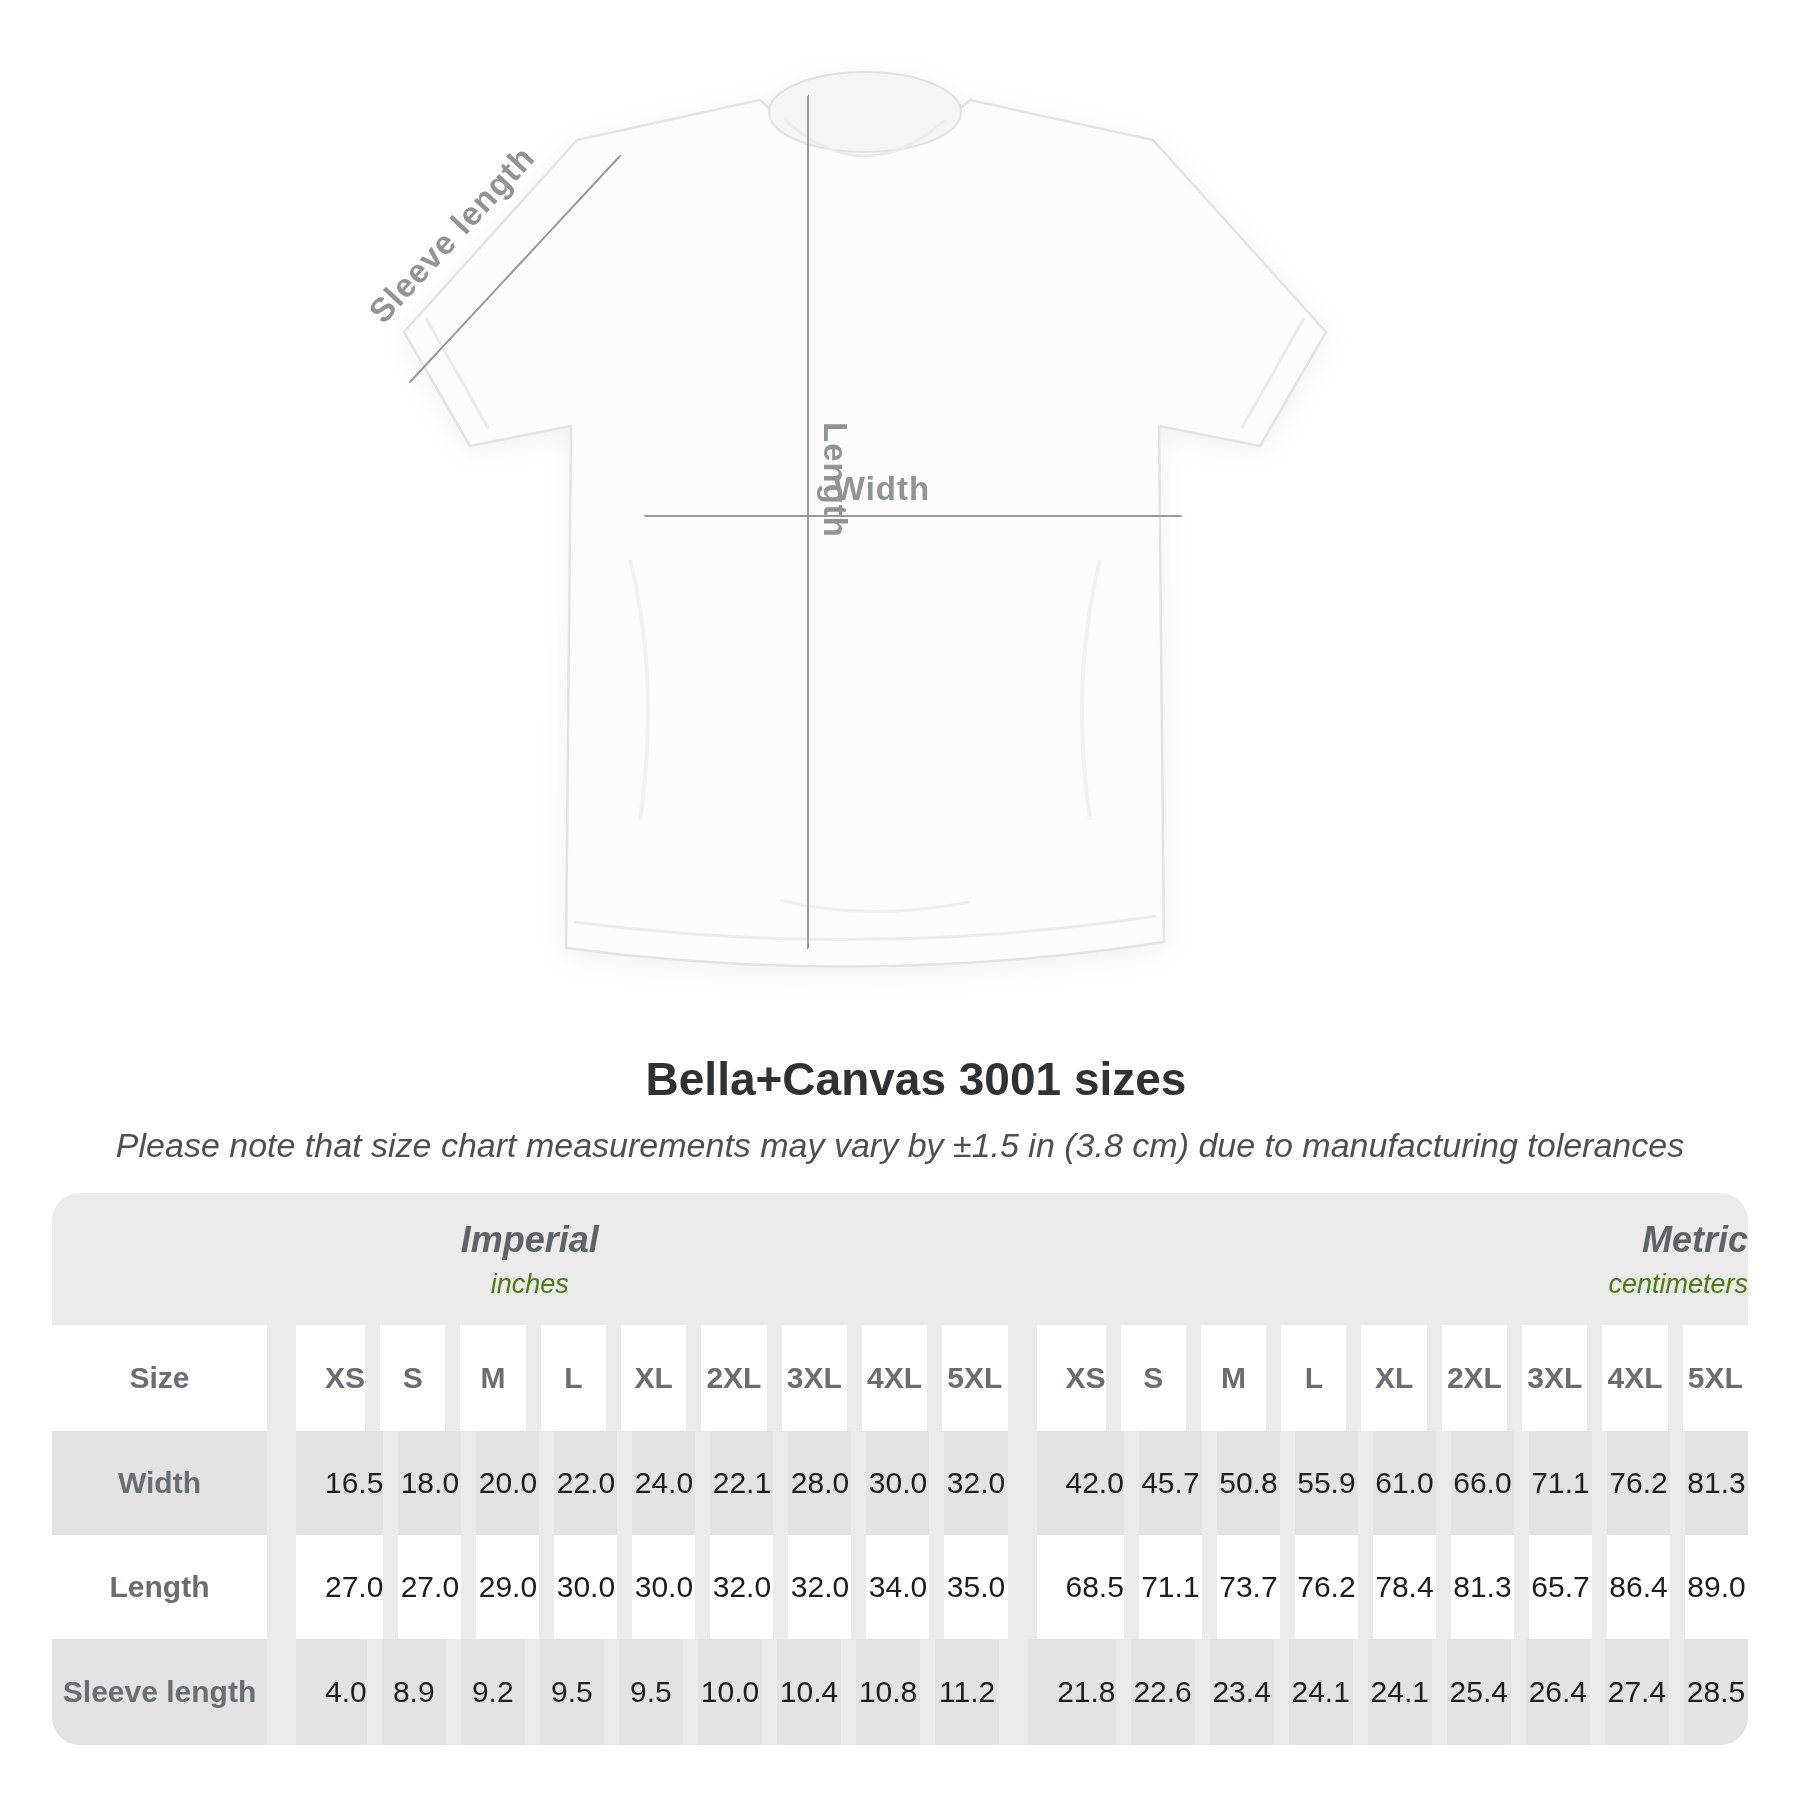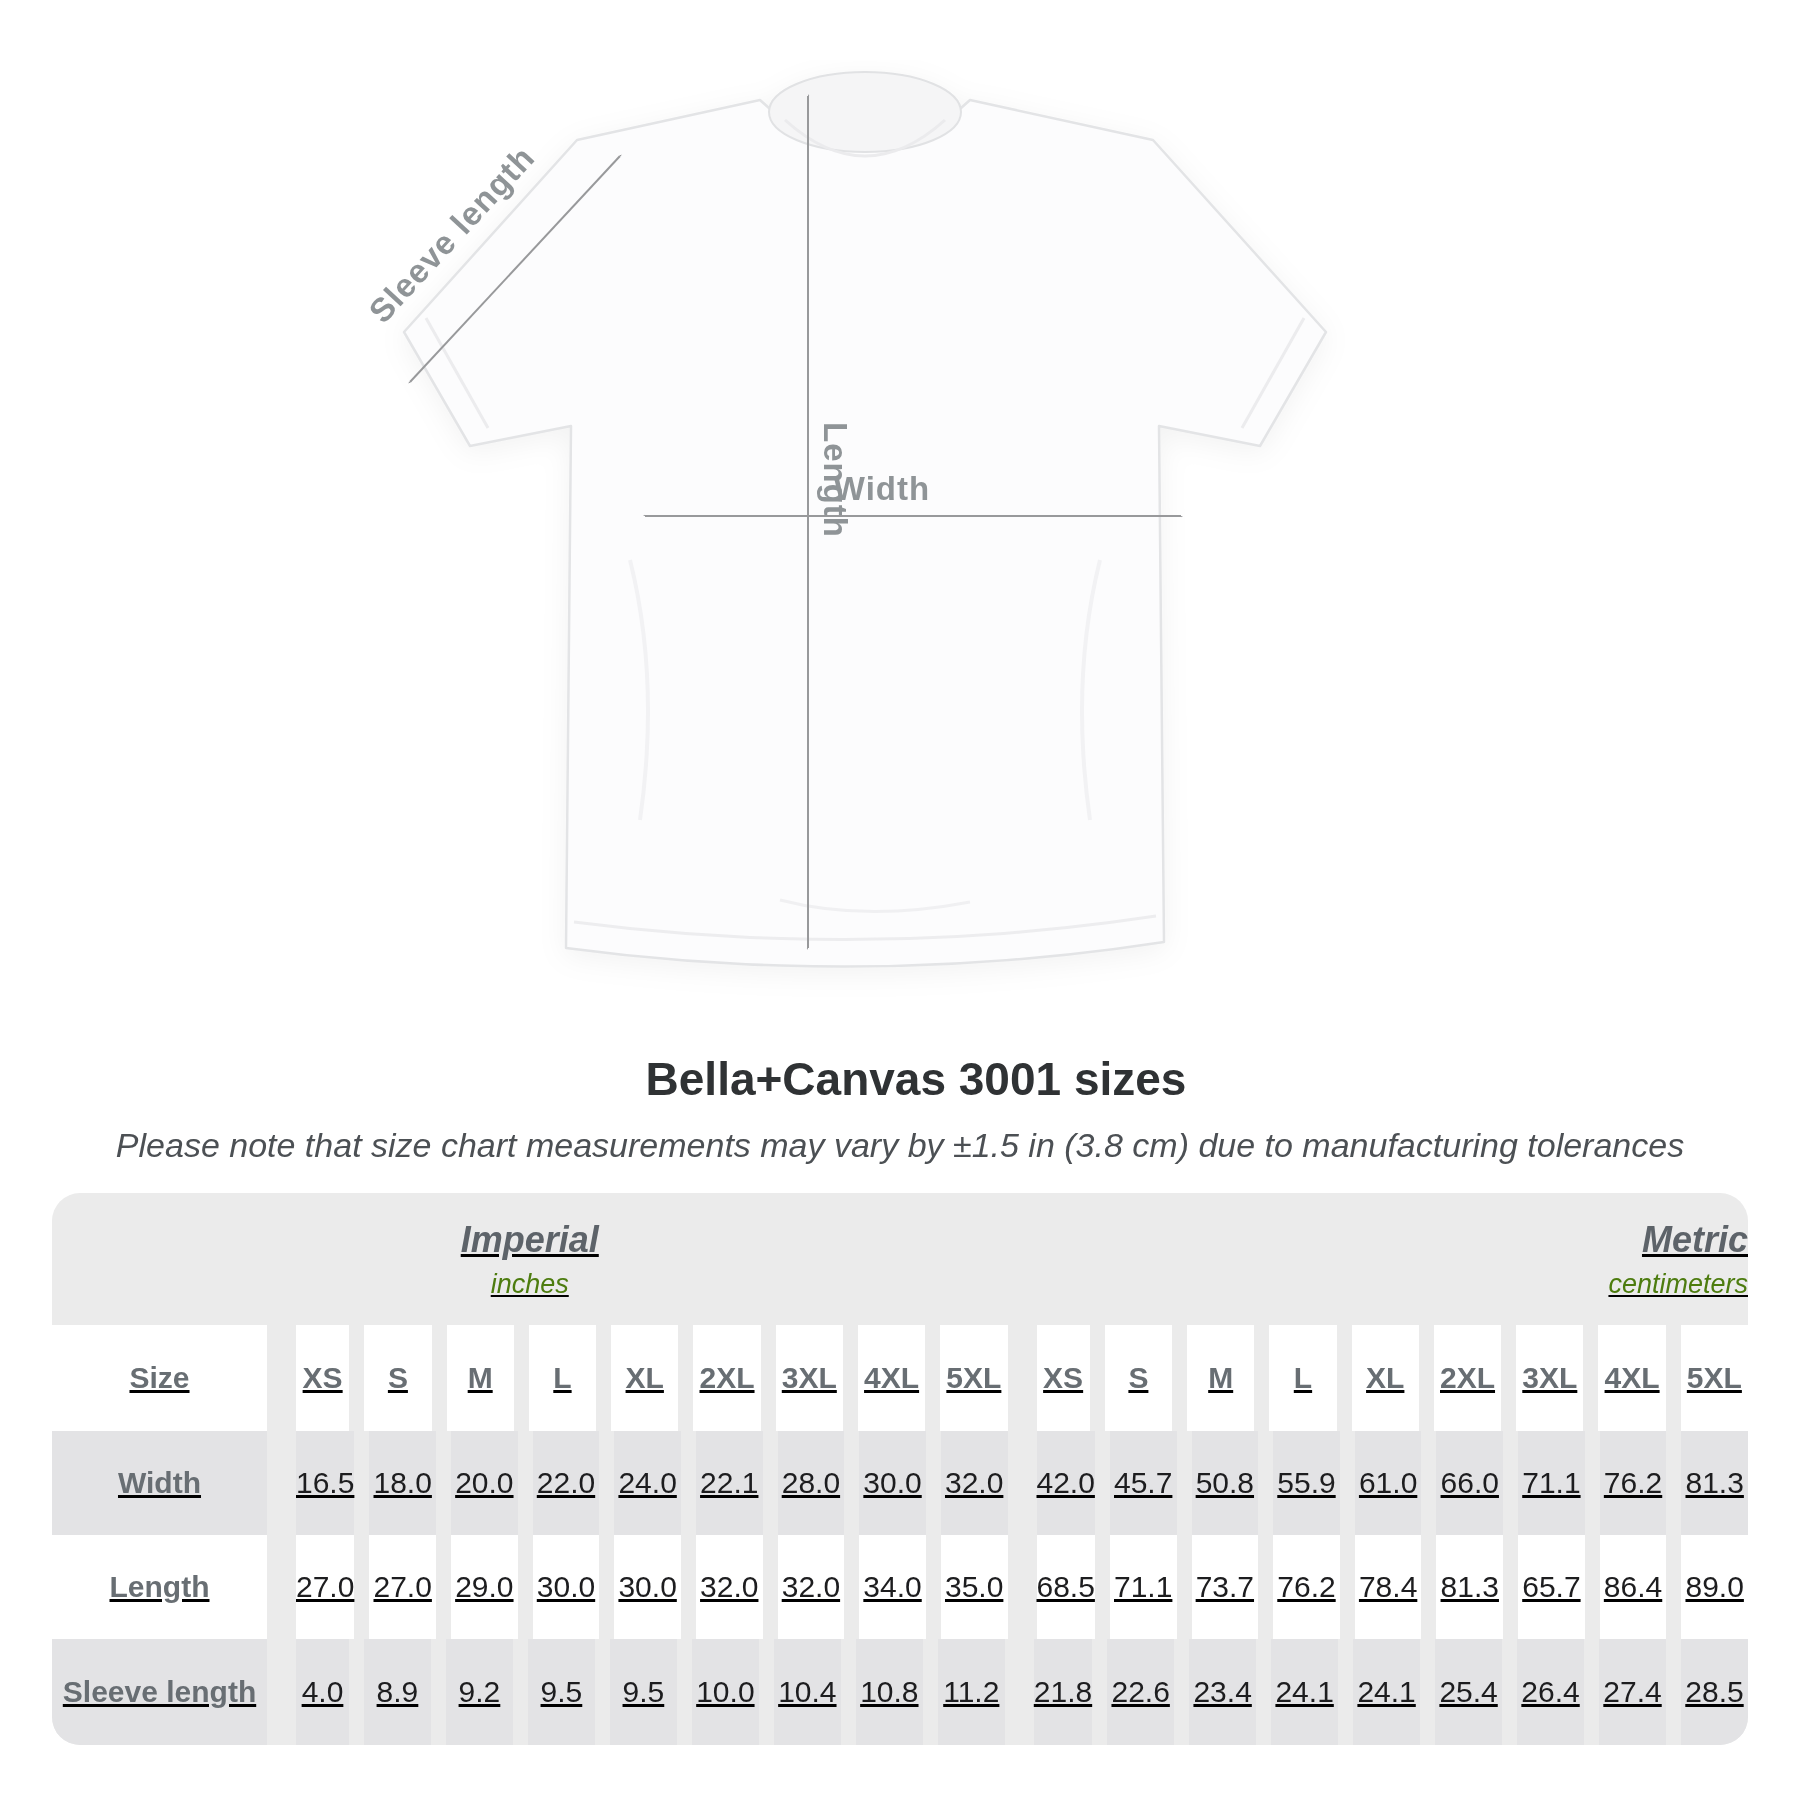--- a/index.html
+++ b/index.html
@@ -26,31 +26,30 @@
   }
   
   .size-table{
     position:absolute;left:52px;top:1193px;width:1696px;height:552px;
     background:#ebebeb;border-radius:28px;overflow:hidden;
   }
   .trow{
     display:grid;
     grid-template-columns:215px repeat(18,1fr);
     column-gap:15px;
-    text-decoration:underline;
   }
   .unit-row{height:132px;}
   .head-row{height:106px;}
   .data-row{height:104px;}
   .last-row{height:106px;}
   .cell{
     display:flex;align-items:center;justify-content:center;
     font-size:30px;color:#1d1d1f;
   }
-  .cell.group-start{margin-left:14px;}
+  .cell.group-start{margin-left:14px;padding-left:29px;}
   .row-white .cell{background:#ffffff;}
   .row-gray  .cell{background:#e3e3e5;}
   .label-cell{font-weight:bold;color:#686e73;}
   .size-cell{font-weight:bold;color:#686e73;}
   .unit-block{
     display:flex;flex-direction:column;align-items:center;justify-content:center;
     gap:8px;background:transparent;
   }
   .unit-imperial{grid-column:1 / 11;}
   .unit-metric{grid-column:11 / 20;align-items:flex-end;}

